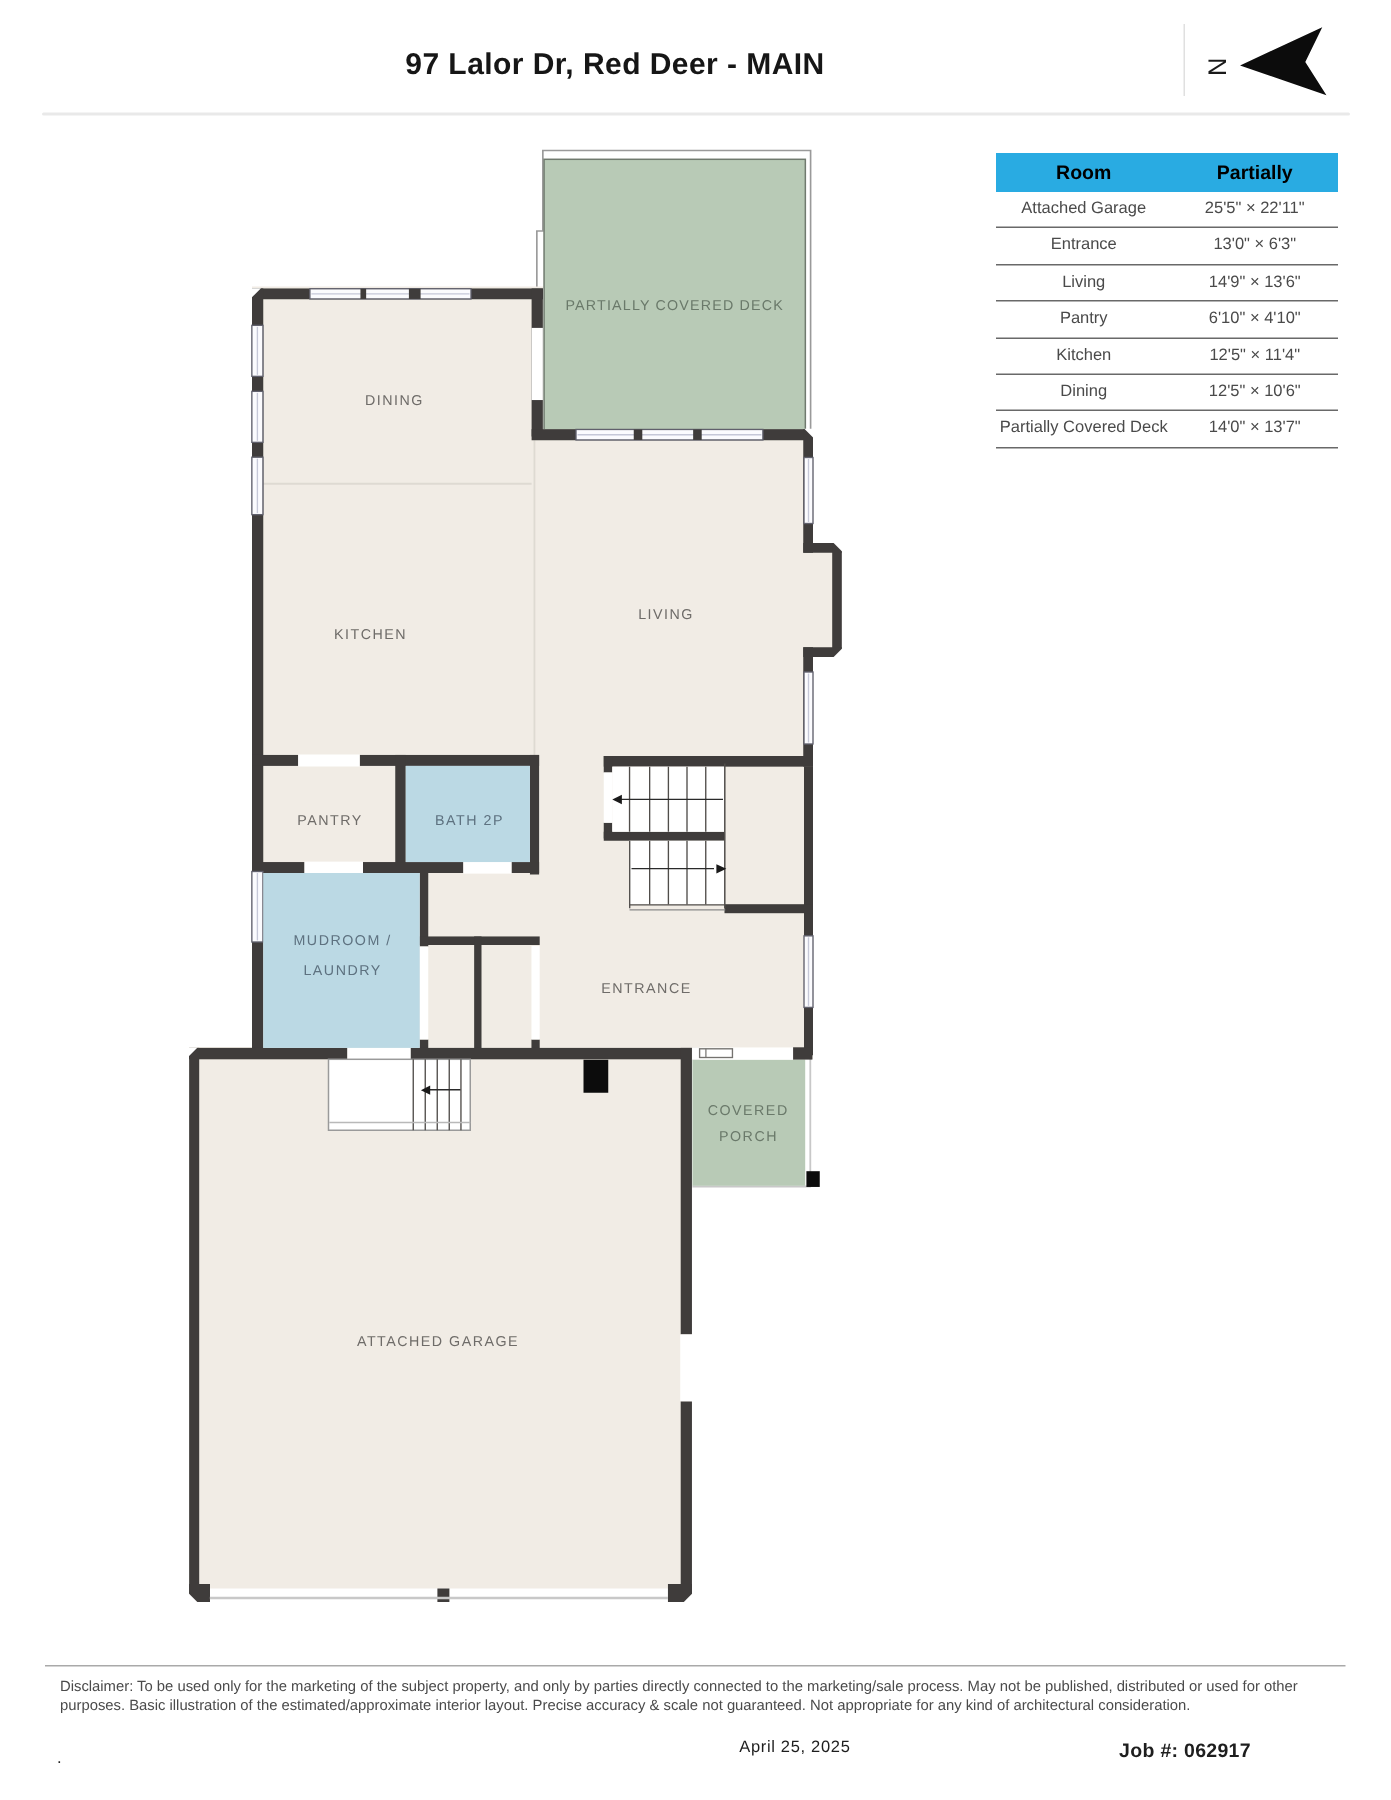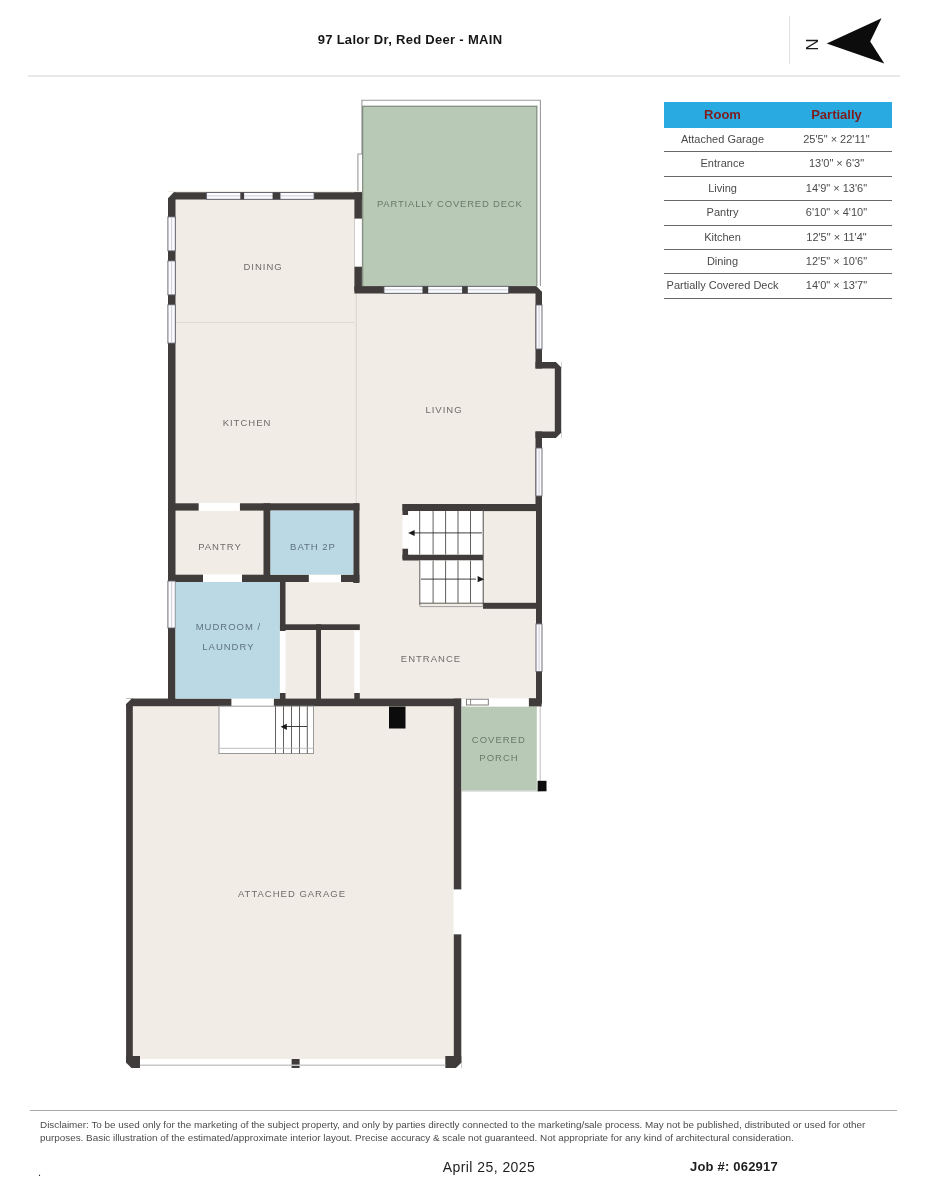--- a/index.html
+++ b/index.html
@@ -1,32 +1,32 @@
 <!DOCTYPE html>
 <html><head>
 <meta charset="utf-8">
 <style>
   html,body{margin:0;padding:0;background:#fff;}
   .page{position:relative;width:927px;height:1200px;background:#fff;overflow:hidden;
         font-family:"Liberation Sans",sans-serif;}
   .title{position:absolute;left:0;top:32px;width:820px;text-align:center;
-         font-size:13px;font-weight:bold;color:#161616;letter-spacing:0.3px;}
+         font-size:20px;font-weight:bold;color:#161616;letter-spacing:0.3px;}
   .vsep{position:absolute;left:789px;top:16px;width:1px;height:48px;background:#e0e0e0;}
   .toprule{position:absolute;left:28px;top:75px;width:872px;height:2px;background:#e9e9e9;border-radius:1px;}
   .tbl{position:absolute;left:664px;top:102px;width:228px;}
-  .thead{height:26px;background:#29ABE2;display:flex;color:#7f1d1d;font-size:13px;font-weight:bold;}
+  .thead{height:26px;background:#29ABE2;display:flex;color:#000000;font-size:13px;font-weight:bold;}
   .thead div{line-height:26px;text-align:center;}
   .c1{width:117px;} .c2{width:111px;}
   .trow{height:23.4px;border-bottom:1px solid #696969;display:flex;font-size:11px;color:#4a4a4a;}
   .trow div{line-height:23.4px;text-align:center;}
   .foot-rule{position:absolute;left:30px;top:1110px;width:867px;height:1px;background:#a9a9a9;}
   .disc{position:absolute;left:40px;top:1118px;width:847px;text-align:left;
         font-size:9.9px;line-height:13.2px;color:#4b4b4b;}
-  .fdate{position:absolute;left:389px;top:1159px;width:200px;text-align:center;font-size:14px;letter-spacing:0.45px;color:#1e1e1e;}
-  .fjob{position:absolute;left:690px;top:1159px;width:200px;text-align:left;font-size:13px;font-weight:bold;letter-spacing:0.2px;color:#1e1e1e;}
+  .fdate{position:absolute;left:367px;top:1159px;width:200px;text-align:right;font-size:11px;letter-spacing:0.45px;color:#1e1e1e;}
+  .fjob{position:absolute;left:690px;top:1159px;width:200px;text-align:center;font-size:13px;font-weight:bold;letter-spacing:0.2px;color:#1e1e1e;}
   .fdot{position:absolute;left:38px;top:1166px;font-size:11px;color:#222;}
 </style>
 </head>
 <body>
 <div class="page">
   <div class="title">97 Lalor Dr, Red Deer - MAIN</div>
   <div class="vsep"></div>
   <svg style="position:absolute;left:795px;top:10px" width="105" height="60" viewBox="0 0 105 60">
     <text x="17" y="34.5" font-size="17" fill="#1a1a1a" font-family="Liberation Sans,sans-serif" transform="rotate(-90 17 34.5)" text-anchor="middle" dominant-baseline="central">N</text>
     <polygon points="31.7,33.6 86.5,8.2 75.2,31.4 89.3,53.5" fill="#0c0c0c"></polygon>

